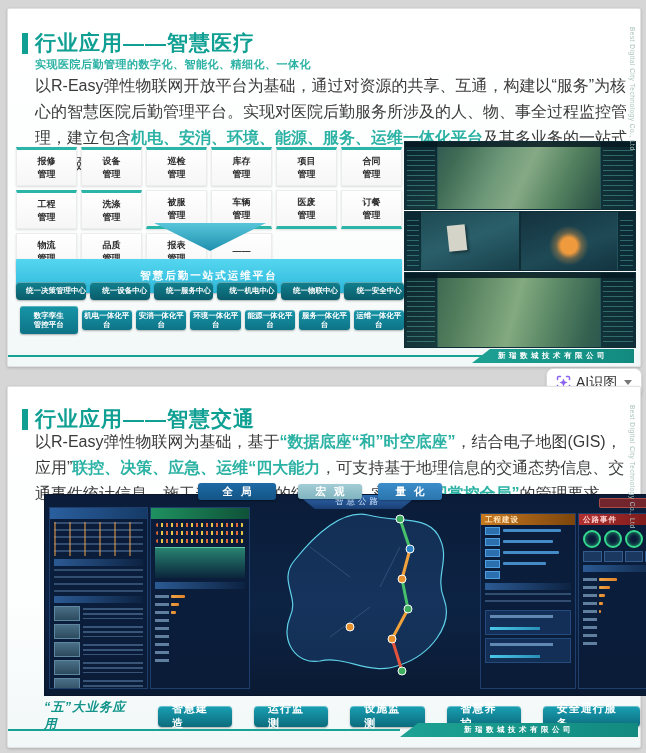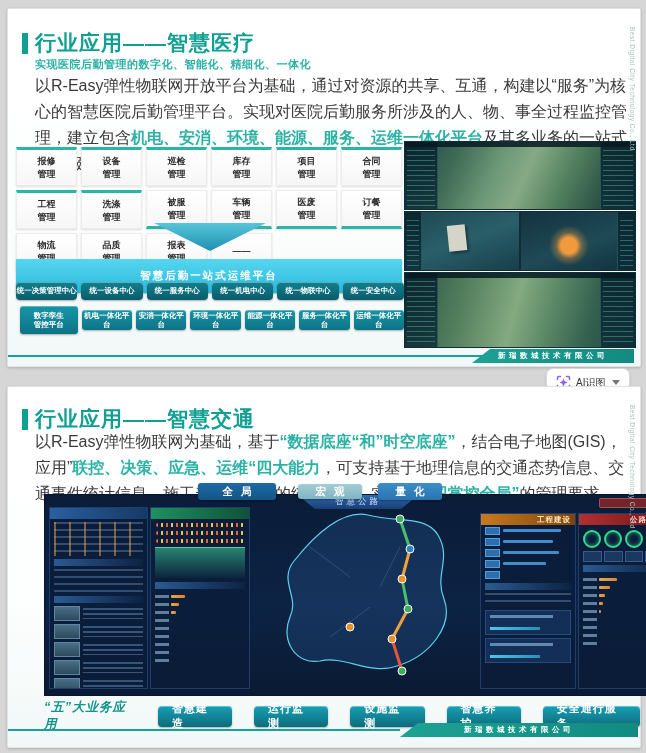--- a/index.html
+++ b/index.html
@@ -16,21 +16,21 @@
   .hl{color:#2bb2a4;font-weight:bold;}
   
   #modgrid{position:absolute;left:8px;top:138px;width:386px;display:grid;grid-template-columns:repeat(6,1fr);gap:4px;}
   .mcell{height:33px;background:linear-gradient(#ffffff,#f6f6f6);border:1px solid #ececec;box-shadow:0 1px 2px rgba(0,0,0,.14);display:flex;align-items:center;justify-content:center;text-align:center;font-size:9px;font-weight:bold;color:#2c2c2c;line-height:1.35;padding:1px;}
   .mcell span{display:block;width:20px;}
   .row1 .mcell,.mcell.r1{border-top:3px solid #2ab5a8;}
   .mcell.r2{border-bottom:3px solid #2ab5a8;}
   #funnel{position:absolute;left:142px;top:214px;}
   #banner{position:absolute;left:8px;top:250px;width:386px;height:34px;border-radius:1px;background:linear-gradient(180deg,#55d6ef,#2db9dc);box-shadow:0 1px 2px rgba(0,0,0,.25);display:flex;align-items:center;justify-content:center;color:#fff;font-weight:bold;font-size:10.5px;letter-spacing:2px;}
   #centers{position:absolute;left:8px;top:273px;width:388px;display:flex;gap:4px;}
-  .cpill{flex:1;height:18px;border-radius:4px;background:linear-gradient(180deg,#11818f,#0a5c6a);box-shadow:inset 0 1px 0 rgba(255,255,255,.35),0 1px 2px rgba(0,0,0,.3);color:#fff;font-size:7.5px;font-weight:bold;display:flex;align-items:center;justify-content:center;white-space:nowrap;}
+  .cpill{flex:1;height:18px;border-radius:4px;background:linear-gradient(180deg,#11818f,#0a5c6a);box-shadow:inset 0 1px 0 rgba(255,255,255,.35),0 1px 2px rgba(0,0,0,.3);color:#fff;font-size:7.5px;font-weight:bold;display:flex;align-items:center;justify-content:center;white-space:nowrap;padding-left:10px;}
   #platforms{position:absolute;left:12px;top:297px;width:384px;display:flex;gap:4px;align-items:center;}
   .ppill{height:20px;border-radius:3px;background:linear-gradient(180deg,#1795a8,#0e7386);box-shadow:inset 0 1px 0 rgba(255,255,255,.3),0 1px 2px rgba(0,0,0,.3);color:#fff;font-size:7.5px;font-weight:bold;display:flex;align-items:center;justify-content:center;text-align:center;flex:1;line-height:1.25;padding:0 1px;}
   .ppill.twoline{height:28px;flex:1.15;}
   .ppill.twoline span{width:34px;display:block;}
   
   .shot{position:absolute;border:1px solid #0e2d36;}
   .hud-l,.hud-r{position:absolute;top:0;bottom:0;background:linear-gradient(180deg,rgba(8,34,44,.88),rgba(10,42,52,.78));}
   .hud-l{left:0;width:14%;border-right:1px solid rgba(90,200,200,.25);}
   .hud-r{right:0;width:15%;border-left:1px solid rgba(90,200,200,.25);}
   .hud-t{position:absolute;left:0;right:0;top:0;height:5px;background:rgba(6,26,34,.85);}
@@ -39,36 +39,36 @@
   #shot2a{left:396px;top:202px;width:114px;height:58px;background:linear-gradient(160deg,#1d4750,#2a5f6a 50%,#173f4a);}
   #shot2b{left:512px;top:202px;width:114px;height:58px;background:radial-gradient(circle at 42% 58%,#f09a3e 0 8px,rgba(240,154,62,.35) 13px,transparent 20px),linear-gradient(160deg,#14323e,#1e4a56 55%,#11303c);}
   #shot3{left:396px;top:263px;width:230px;height:74px;background:linear-gradient(105deg,#2a5244 0%,#527d5c 25%,#83aa80 48%,#5d8a67 62%,#33604f 80%,#20444b 100%);}
   .whitebld{position:absolute;left:38%;top:22%;width:18px;height:26px;background:#d4d4c8;box-shadow:2px 2px 3px rgba(0,0,0,.4);transform:rotate(-6deg);}
   
   .footline{position:absolute;height:2px;background:#17a296;left:0;}
   .ribbon{position:absolute;height:14px;background:linear-gradient(90deg,#1da294,#128a80);clip-path:polygon(18px 0,100% 0,100% 100%,0 100%);color:#fff;display:flex;align-items:center;justify-content:center;font-size:7.5px;letter-spacing:3.5px;font-weight:bold;white-space:nowrap;}
   .sidetext{position:absolute;right:4px;top:18px;writing-mode:vertical-rl;font-size:6.5px;color:#a9c2bd;letter-spacing:.5px;}
   
   #ai-btn{position:absolute;left:546px;top:368px;height:27px;background:#fff;border:1px solid #d8d8d8;border-radius:7px;display:flex;align-items:center;gap:5px;padding:0 9px;box-shadow:0 1px 3px rgba(0,0,0,.13);cursor:pointer;}
-  #ai-btn .lbl{font-size:10px;color:#333;}
+  #ai-btn .lbl{font-size:14px;color:#333;}
   .caret{width:0;height:0;border-left:4px solid transparent;border-right:4px solid transparent;border-top:5px solid #777;margin-left:2px;}
   
   .tab{position:absolute;height:17px;border-radius:3px;color:#fff;font-weight:bold;font-size:10.5px;display:flex;align-items:center;justify-content:center;letter-spacing:8px;text-indent:8px;box-shadow:0 1px 2px rgba(0,0,0,.3);z-index:5;}
   #tab0{left:190px;top:96px;width:78px;background:linear-gradient(#1d6aa6,#145586);}
   #tab1{left:290px;top:97px;width:64px;height:15px;background:linear-gradient(#a3cdd6,#7fb4bf);}
   #tab2{left:370px;top:96px;width:64px;background:linear-gradient(#3b8ecb,#2a74ad);}
   
   #dash{position:absolute;left:16px;top:107px;width:626px;height:200px;background:linear-gradient(180deg,#0a1c38,#0d2344 55%,#0a1a33);border:1px solid #08152a;overflow:hidden;margin-left:20px;}
   #dash-banner{position:absolute;left:50%;top:0;transform:translateX(-50%);width:120px;height:14px;background:linear-gradient(180deg,#2f6ab0,#1a3e74);clip-path:polygon(0 0,100% 0,86% 100%,14% 100%);display:flex;align-items:center;justify-content:center;font-size:8.5px;color:#cfe6ff;letter-spacing:3px;z-index:4;}
   .dpanel{position:absolute;top:12px;bottom:6px;background:rgba(10,28,56,.78);border:1px solid rgba(70,130,210,.35);overflow:hidden;}
   #lp1{left:4px;width:97px;}
   #lp2{left:105px;width:98px;}
   #rp1{left:435px;width:94px;top:18px;}
   #rp2{left:533px;width:89px;top:18px;}
-  .dp-head{height:11px;display:flex;align-items:center;justify-content:flex-end;padding:0 4px;font-size:7.5px;letter-spacing:1px;font-weight:bold;}
+  .dp-head{height:11px;display:flex;align-items:center;justify-content:flex-start;padding:0 4px;font-size:7.5px;letter-spacing:1px;font-weight:bold;}
   .head-blue{background:linear-gradient(90deg,#2a5f9e,#153a66);}
   .head-green{background:linear-gradient(90deg,#1f9160,#0f5238);}
   .head-orange{background:linear-gradient(90deg,#c8791f,#7c450c);color:#ffe3b8;}
   .head-red{background:linear-gradient(90deg,#b23030,#6e1515);color:#ffd2d2;}
   .mlines{margin:3px 4px;background:repeating-linear-gradient(180deg,rgba(140,190,240,.3) 0 2px,transparent 2px 7px);}
   .statgrid{height:34px;margin:3px 4px;background:repeating-linear-gradient(90deg,rgba(240,160,70,.5) 0 2px,transparent 2px 15px),repeating-linear-gradient(180deg,rgba(140,190,240,.3) 0 2px,transparent 2px 7px);}
   .secbar{height:7px;margin:3px 4px;background:linear-gradient(90deg,rgba(70,140,220,.55),rgba(70,140,220,.05));}
   .thumbrow{display:flex;gap:3px;margin:3px 4px;align-items:center;}
   .thumb{width:24px;height:13px;background:linear-gradient(#4a6f86,#2c4a5e);border:1px solid #5d87a0;flex:none;}
   .tlines{flex:1;height:11px;background:repeating-linear-gradient(180deg,rgba(140,190,240,.35) 0 2px,transparent 2px 5px);}

